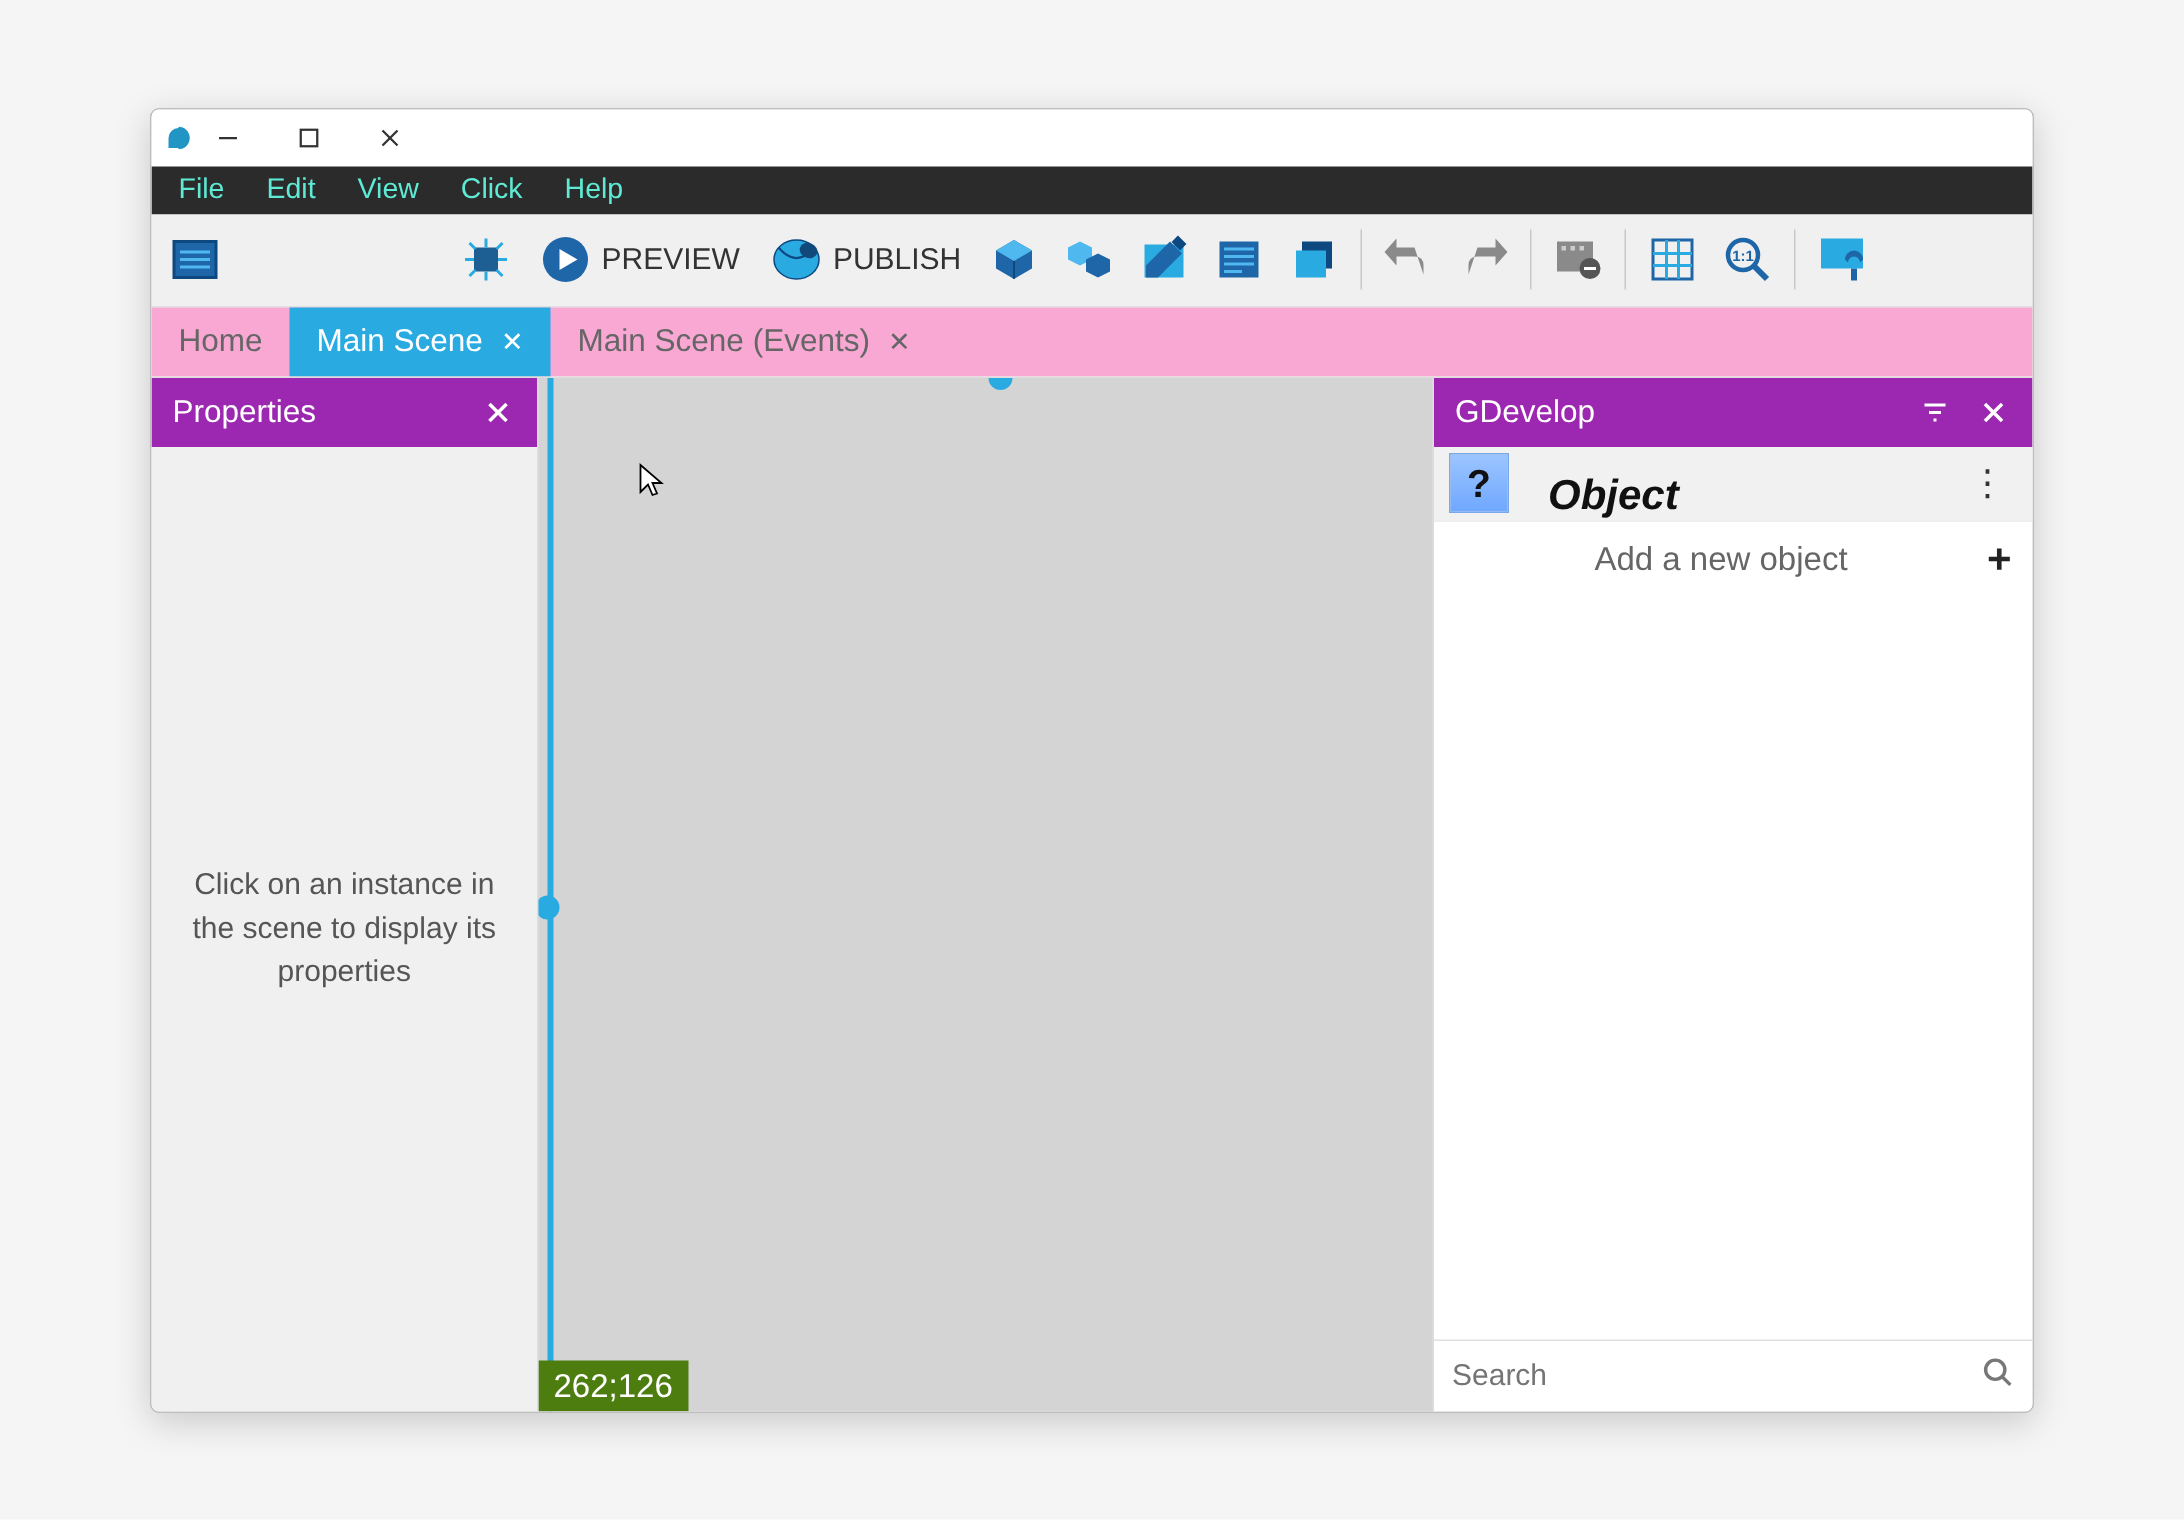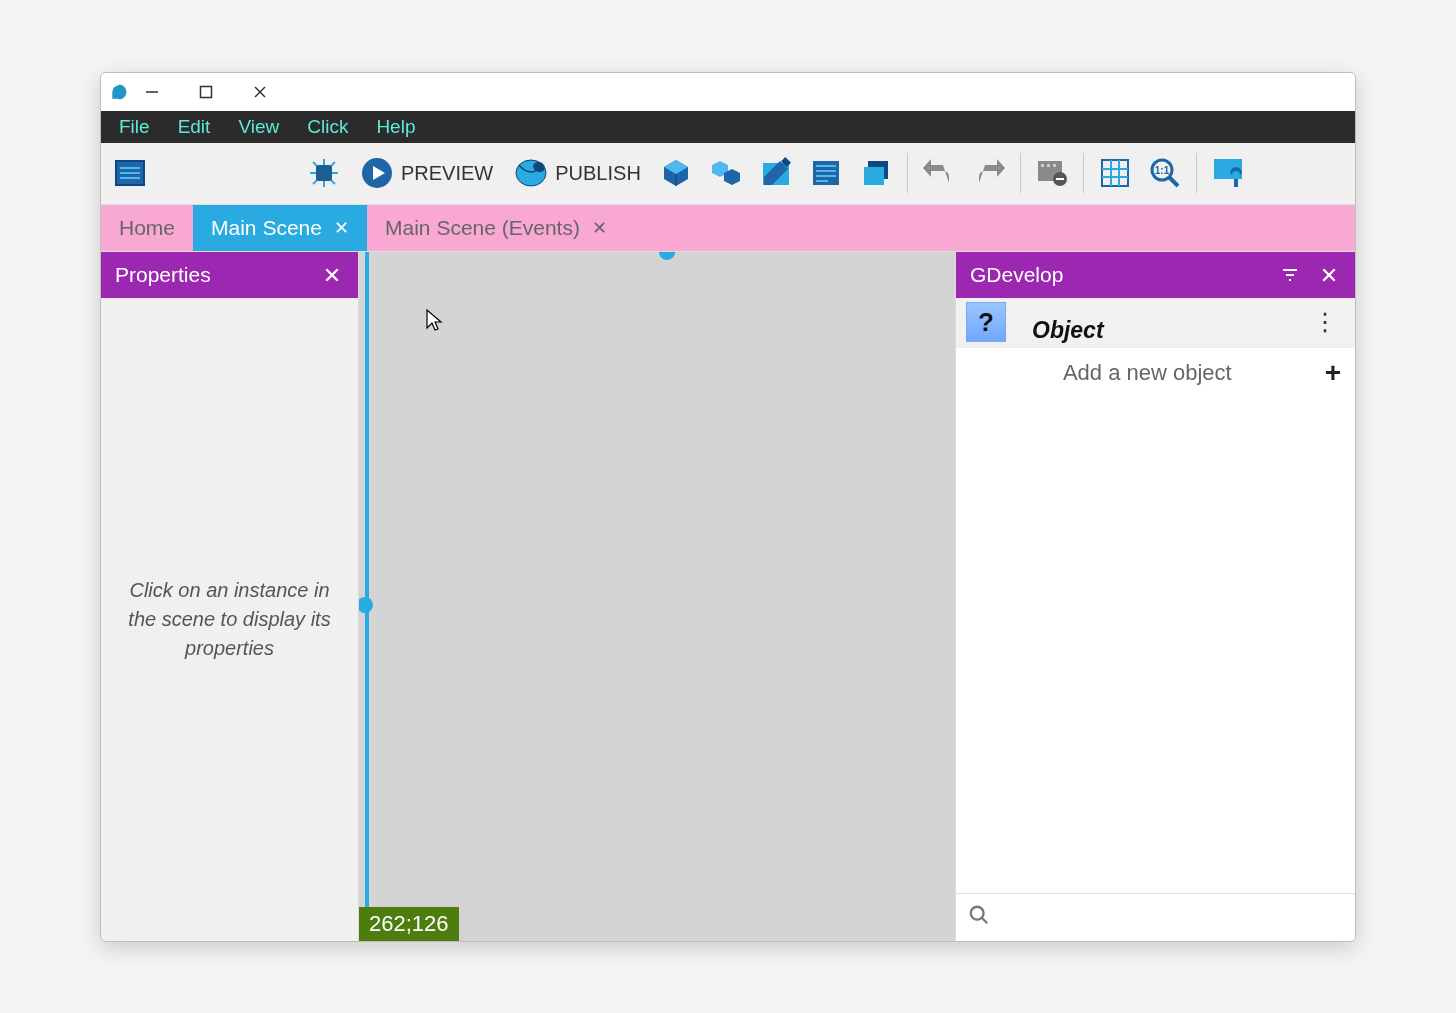--- a/index.html
+++ b/index.html
@@ -117,21 +117,21 @@
   color: #fff;
   display: flex;
   align-items: center;
   padding: 0 14px;
   font-size: 21px;
   font-weight: 500;
 }
 .panel-header .spacer { flex: 1; }
 .panel-header .icon-btn { cursor:pointer; padding: 4px; display:flex; align-items:center; }
 .panel-left-body {
-  flex:1; display:flex; align-items:center; justify-content:center; padding: 0 18px; font-style: italic;
+  flex:1; display:flex; align-items:center; justify-content:center; padding: 0 18px;
 }
 .properties-hint { text-align:center; color:#555; font-size:20px; line-height:1.45; }
 
 
 .canvas-wrap { flex: 1; display:flex; flex-direction:column; position:relative; background:#d4d4d4; }
 .canvas {
   flex:1; position:relative; background:#d4d4d4; overflow:hidden;
 }
 .axis-v { position:absolute; top:0; bottom:0; left:6px; width:4px; background:#29abe2; }
 .axis-h-dot { position:absolute; top:-8px; left:300px; width:16px; height:16px; background:#29abe2; border-radius:50%; }
@@ -155,21 +155,21 @@
 .obj-row {
   display:flex; align-items:center; height: 50px; padding: 0 14px 0 10px;
   border-bottom: 1px solid #eee; cursor:pointer;
 }
 .obj-row.sel { background:#f1f1f1; }
 .obj-thumb {
   width:40px; height:40px; background: linear-gradient(#9cc5ff,#6fa8ff);
   display:flex;align-items:center;justify-content:center;
   font-weight:900; font-size:26px; color:#111; border:1px solid #7aa8e8;
 }
-.obj-name { flex:1; margin-left: 26px; font-size:23px; font-style:italic; font-weight:700; color:#111;margin-top:16px;}
+.obj-name { flex:1; margin-left: 26px; font-size:28px; font-style:italic; font-weight:700; color:#111;margin-top:16px;}
 .obj-more { font-size:24px; color:#333; cursor:pointer; padding:4px;}
 .add-row { display:flex; align-items:center; height:50px; padding: 0 14px; color:#666; font-size:22px; cursor:pointer;}
 .add-row .plus { font-size:28px; color:#222; font-weight:700;}
 .add-row .lbl { flex:1; text-align:center; }
 .search-row {
   height:48px; border-top:1px solid #e0e0e0;
   display:flex; align-items:center; padding: 0 12px; gap:8px;
 }
 .search-row input {
   flex:1; border:none; outline:none; font-size:20px; color:#666; background:transparent;
@@ -411,20 +411,21 @@
           <div class="obj-thumb">?</div>
           <div class="obj-name">Object</div>
           <div class="obj-more">⋮</div>
         </div>
         <div class="add-row">
           <span class="lbl">Add a new object</span>
           <span class="plus">+</span>
         </div>
         <div style="flex:1"></div>
         <div class="search-row">
+          <input type="text" placeholder="Search" style="">
           <span class="sicon">
             <svg width="22" height="22" viewBox="0 0 24 24">
                 <circle cx="10" cy="10" r="7" fill="none" stroke="#777" stroke-width="2.5"></circle>
                 <line x1="15" y1="15" x2="21" y2="21" stroke="#777" stroke-width="2.5"></line>
               </svg>
           </span>
         </div>
       </div>
     </div>
 

